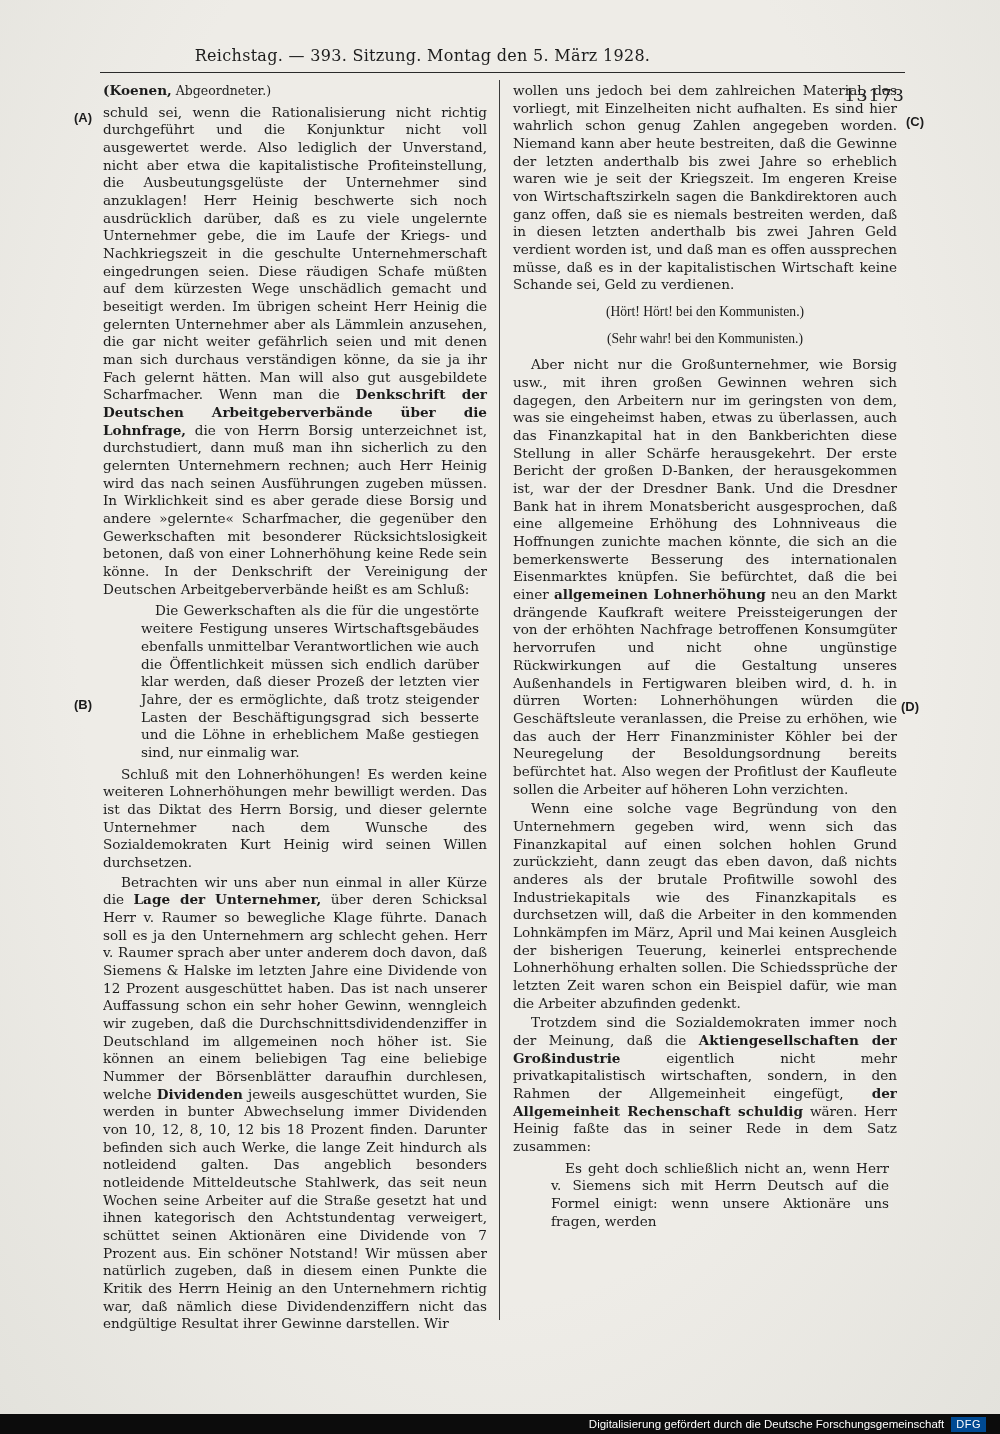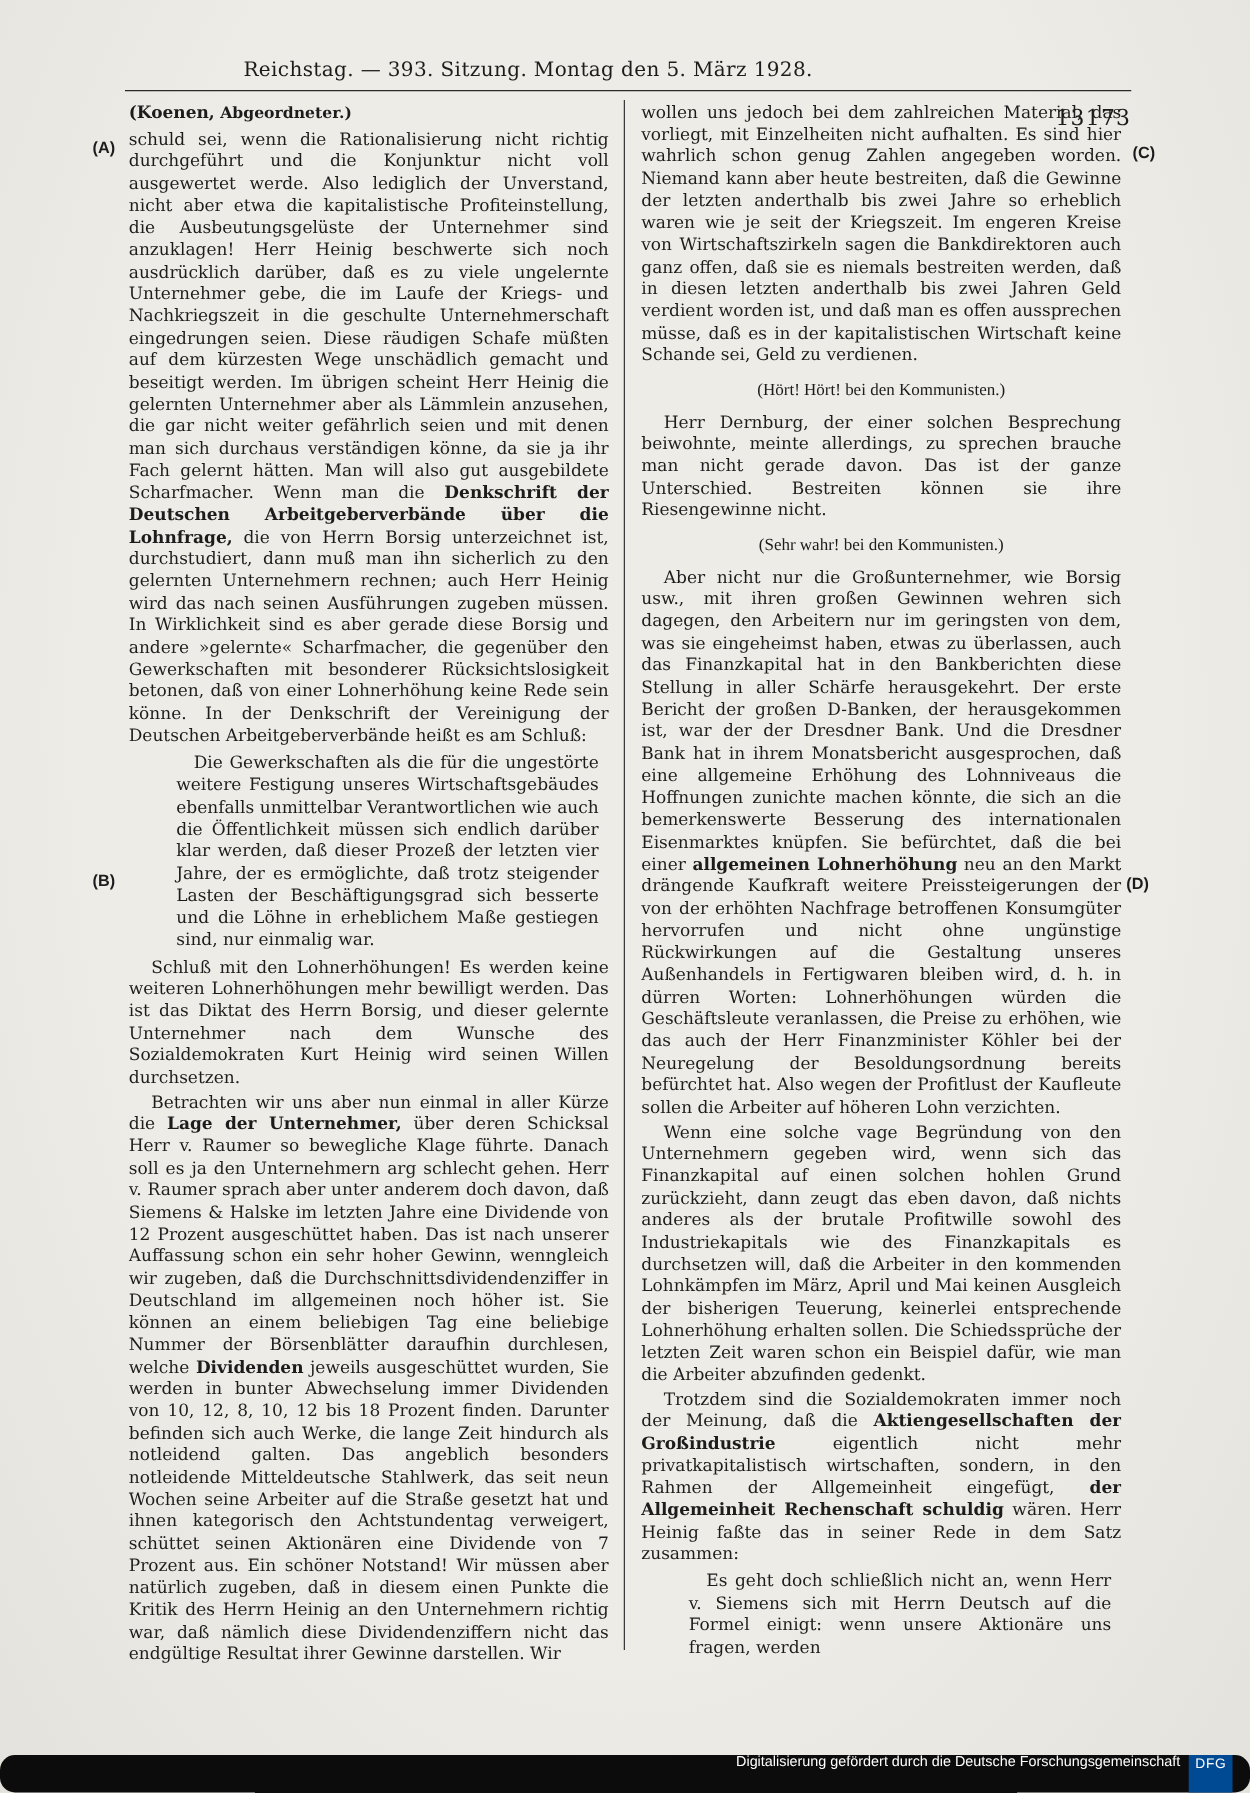--- a/index.html
+++ b/index.html
@@ -47,38 +47,38 @@
     position:absolute;top:82px;left:103px;width:794px;height:1288px;
     display:flex;gap:26px;overflow:hidden;
   }
   .col{
     width:384px;flex:0 0 384px;
     font-size:13.6px;line-height:1.3;
     text-align:justify;
     hyphens:auto;overflow-wrap:break-word;
   }
   .speaker{margin:0 0 4px 0;font-size:13.6px;}
-  .speaker .role{font-size:12.5px;font-weight:bold;}
+  .speaker .role{font-size:12.5px;}
   p.para{margin:0 0 2px 0;}
   p.ind{text-indent:18px;}
   .b{font-weight:bold;}
   blockquote.quote{
     margin:4px 0 4px 0;padding:0 8px 0 38px;text-indent:14px;
   }
   p.interjection{
     margin:9px 0 9px 0;text-align:center;text-indent:0;font-family:Liberation Serif, serif;
   }
   
   .footer{
-    position:absolute;left:0;right:0;bottom:0;height:30px;
+    position:absolute;left:0;right:0;bottom:0;height:20px;
     background:#0c0c0c;
-    display:flex;justify-content:flex-end;
+    display:flex;align-items:center;justify-content:flex-end;
     padding-right:14px;box-sizing:border-box;
     color:#ffffff;
-    font-family:"Liberation Sans", sans-serif;font-size:11.5px;border-radius:12px;
+    font-family:"Liberation Sans", sans-serif;font-size:11.5px;
   }
   .dfg{
     margin-left:7px;background:#004a93;color:#fff;
     font-weight:normal;font-size:11px;letter-spacing:.5px;
     padding:2px 5px 2px 5px;line-height:1;
   }
 </style>
 </head>
 <body>
 
@@ -108,21 +108,20 @@
       <p class="para ind">Schluß mit den Lohnerhöhungen! Es werden keine weiteren Lohnerhöhungen mehr bewilligt werden. Das ist das Diktat des Herrn Borsig, und dieser gelernte Unternehmer nach dem Wunsche des Sozialdemokraten Kurt Heinig wird seinen Willen durchsetzen.</p>
 
       <p class="para ind"><span>Betrachten wir uns aber nun einmal in aller Kürze die </span><span class="b">Lage der Unternehmer,</span><span> über deren Schicksal Herr v. Raumer so bewegliche Klage führte. Danach soll es ja den Unternehmern arg schlecht gehen. Herr v. Raumer sprach aber unter anderem doch davon, daß Siemens &amp; Halske im letzten Jahre eine Dividende von 12 Prozent ausgeschüttet haben. Das ist nach unserer Auffassung schon ein sehr hoher Gewinn, wenngleich wir zugeben, daß die Durchschnittsdividendenziffer in Deutschland im allgemeinen noch höher ist. Sie können an einem beliebigen Tag eine beliebige Nummer der Börsenblätter daraufhin durchlesen, welche </span><span class="b">Dividenden</span><span> jeweils ausgeschüttet wurden, Sie werden in bunter Abwechselung immer Dividenden von 10, 12, 8, 10, 12 bis 18 Prozent finden. Darunter befinden sich auch Werke, die lange Zeit hindurch als notleidend galten. Das angeblich besonders notleidende Mitteldeutsche Stahlwerk, das seit neun Wochen seine Arbeiter auf die Straße gesetzt hat und ihnen kategorisch den Achtstundentag verweigert, schüttet seinen Aktionären eine Dividende von 7 Prozent aus. Ein schöner Notstand! Wir müssen aber natürlich zugeben, daß in diesem einen Punkte die Kritik des Herrn Heinig an den Unternehmern richtig war, daß nämlich diese Dividendenziffern nicht das endgültige Resultat ihrer Gewinne darstellen. Wir</span></p>
     </div>
 
     <div class="col">
       <p class="para">wollen uns jedoch bei dem zahlreichen Material, das vorliegt, mit Einzelheiten nicht aufhalten. Es sind hier wahrlich schon genug Zahlen angegeben worden. Niemand kann aber heute bestreiten, daß die Gewinne der letzten anderthalb bis zwei Jahre so erheblich waren wie je seit der Kriegszeit. Im engeren Kreise von Wirtschaftszirkeln sagen die Bankdirektoren auch ganz offen, daß sie es niemals bestreiten werden, daß in diesen letzten anderthalb bis zwei Jahren Geld verdient worden ist, und daß man es offen aussprechen müsse, daß es in der kapitalistischen Wirtschaft keine Schande sei, Geld zu verdienen.</p>
 
       <p class="interjection">(Hört! Hört! bei den Kommunisten.)</p>
 
-      <p class="para ind">Herr Dernburg, der einer solchen Besprechung beiwohnte, meinte allerdings, zu sprechen brauche man nicht gerade davon. Das ist der ganze Unterschied. Bestreiten können sie ihre Riesengewinne nicht.</p>
 
       <p class="interjection">(Sehr wahr! bei den Kommunisten.)</p>
 
       <p class="para ind"><span>Aber nicht nur die Großunternehmer, wie Borsig usw., mit ihren großen Gewinnen wehren sich dagegen, den Arbeitern nur im geringsten von dem, was sie eingeheimst haben, etwas zu überlassen, auch das Finanzkapital hat in den Bankberichten diese Stellung in aller Schärfe herausgekehrt. Der erste Bericht der großen D-Banken, der herausgekommen ist, war der der Dresdner Bank. Und die Dresdner Bank hat in ihrem Monatsbericht ausgesprochen, daß eine allgemeine Erhöhung des Lohnniveaus die Hoffnungen zunichte machen könnte, die sich an die bemerkenswerte Besserung des internationalen Eisenmarktes knüpfen. Sie befürchtet, daß die bei einer </span><span class="b">allgemeinen Lohnerhöhung</span><span> neu an den Markt drängende Kaufkraft weitere Preissteigerungen der von der erhöhten Nachfrage betroffenen Konsumgüter hervorrufen und nicht ohne ungünstige Rückwirkungen auf die Gestaltung unseres Außenhandels in Fertigwaren bleiben wird, d. h. in dürren Worten: Lohnerhöhungen würden die Geschäftsleute veranlassen, die Preise zu erhöhen, wie das auch der Herr Finanzminister Köhler bei der Neuregelung der Besoldungsordnung bereits befürchtet hat. Also wegen der Profitlust der Kaufleute sollen die Arbeiter auf höheren Lohn verzichten.</span></p>
 
       <p class="para ind">Wenn eine solche vage Begründung von den Unternehmern gegeben wird, wenn sich das Finanzkapital auf einen solchen hohlen Grund zurückzieht, dann zeugt das eben davon, daß nichts anderes als der brutale Profitwille sowohl des Industriekapitals wie des Finanzkapitals es durchsetzen will, daß die Arbeiter in den kommenden Lohnkämpfen im März, April und Mai keinen Ausgleich der bisherigen Teuerung, keinerlei entsprechende Lohnerhöhung erhalten sollen. Die Schiedssprüche der letzten Zeit waren schon ein Beispiel dafür, wie man die Arbeiter abzufinden gedenkt.</p>
 
 
       <p class="para ind"><span>Trotzdem sind die Sozialdemokraten immer noch der Meinung, daß die </span><span class="b">Aktiengesellschaften der Großindustrie</span><span> eigentlich nicht mehr privatkapitalistisch wirtschaften, sondern, in den Rahmen der Allgemeinheit eingefügt, </span><span class="b">der Allgemeinheit Rechenschaft schuldig</span><span> wären. Herr Heinig faßte das in seiner Rede in dem Satz zusammen:</span></p>
 

